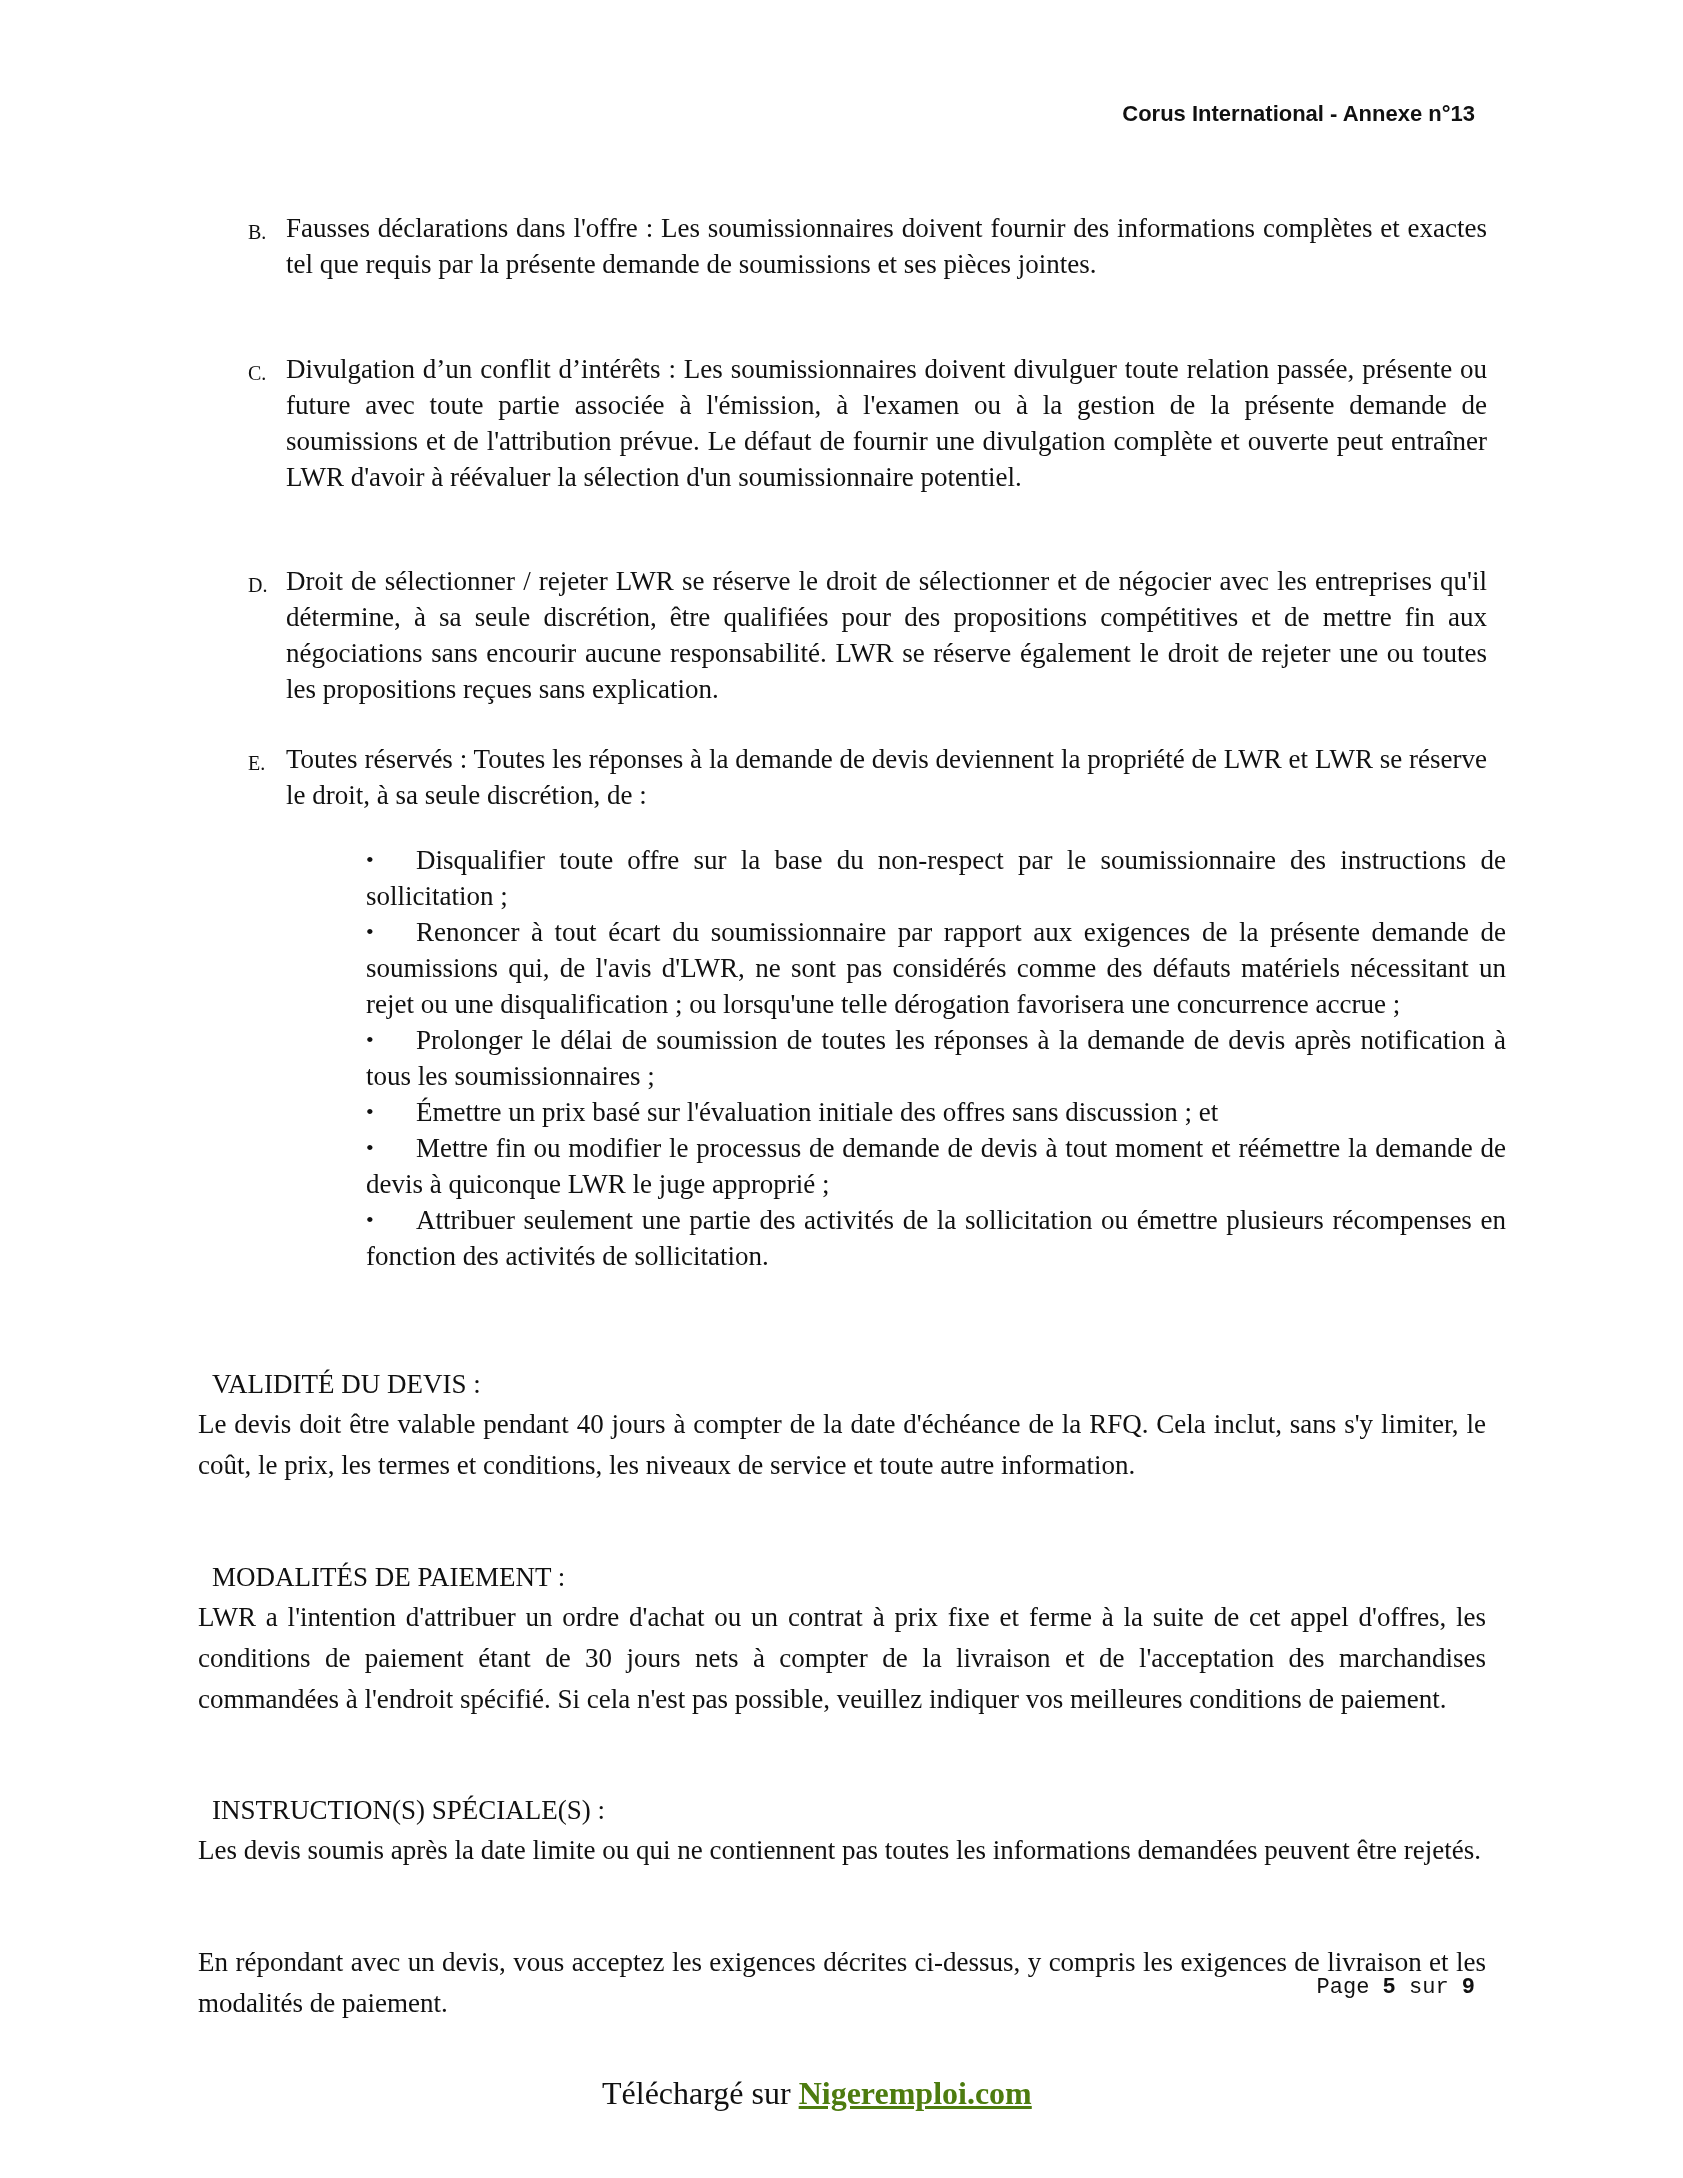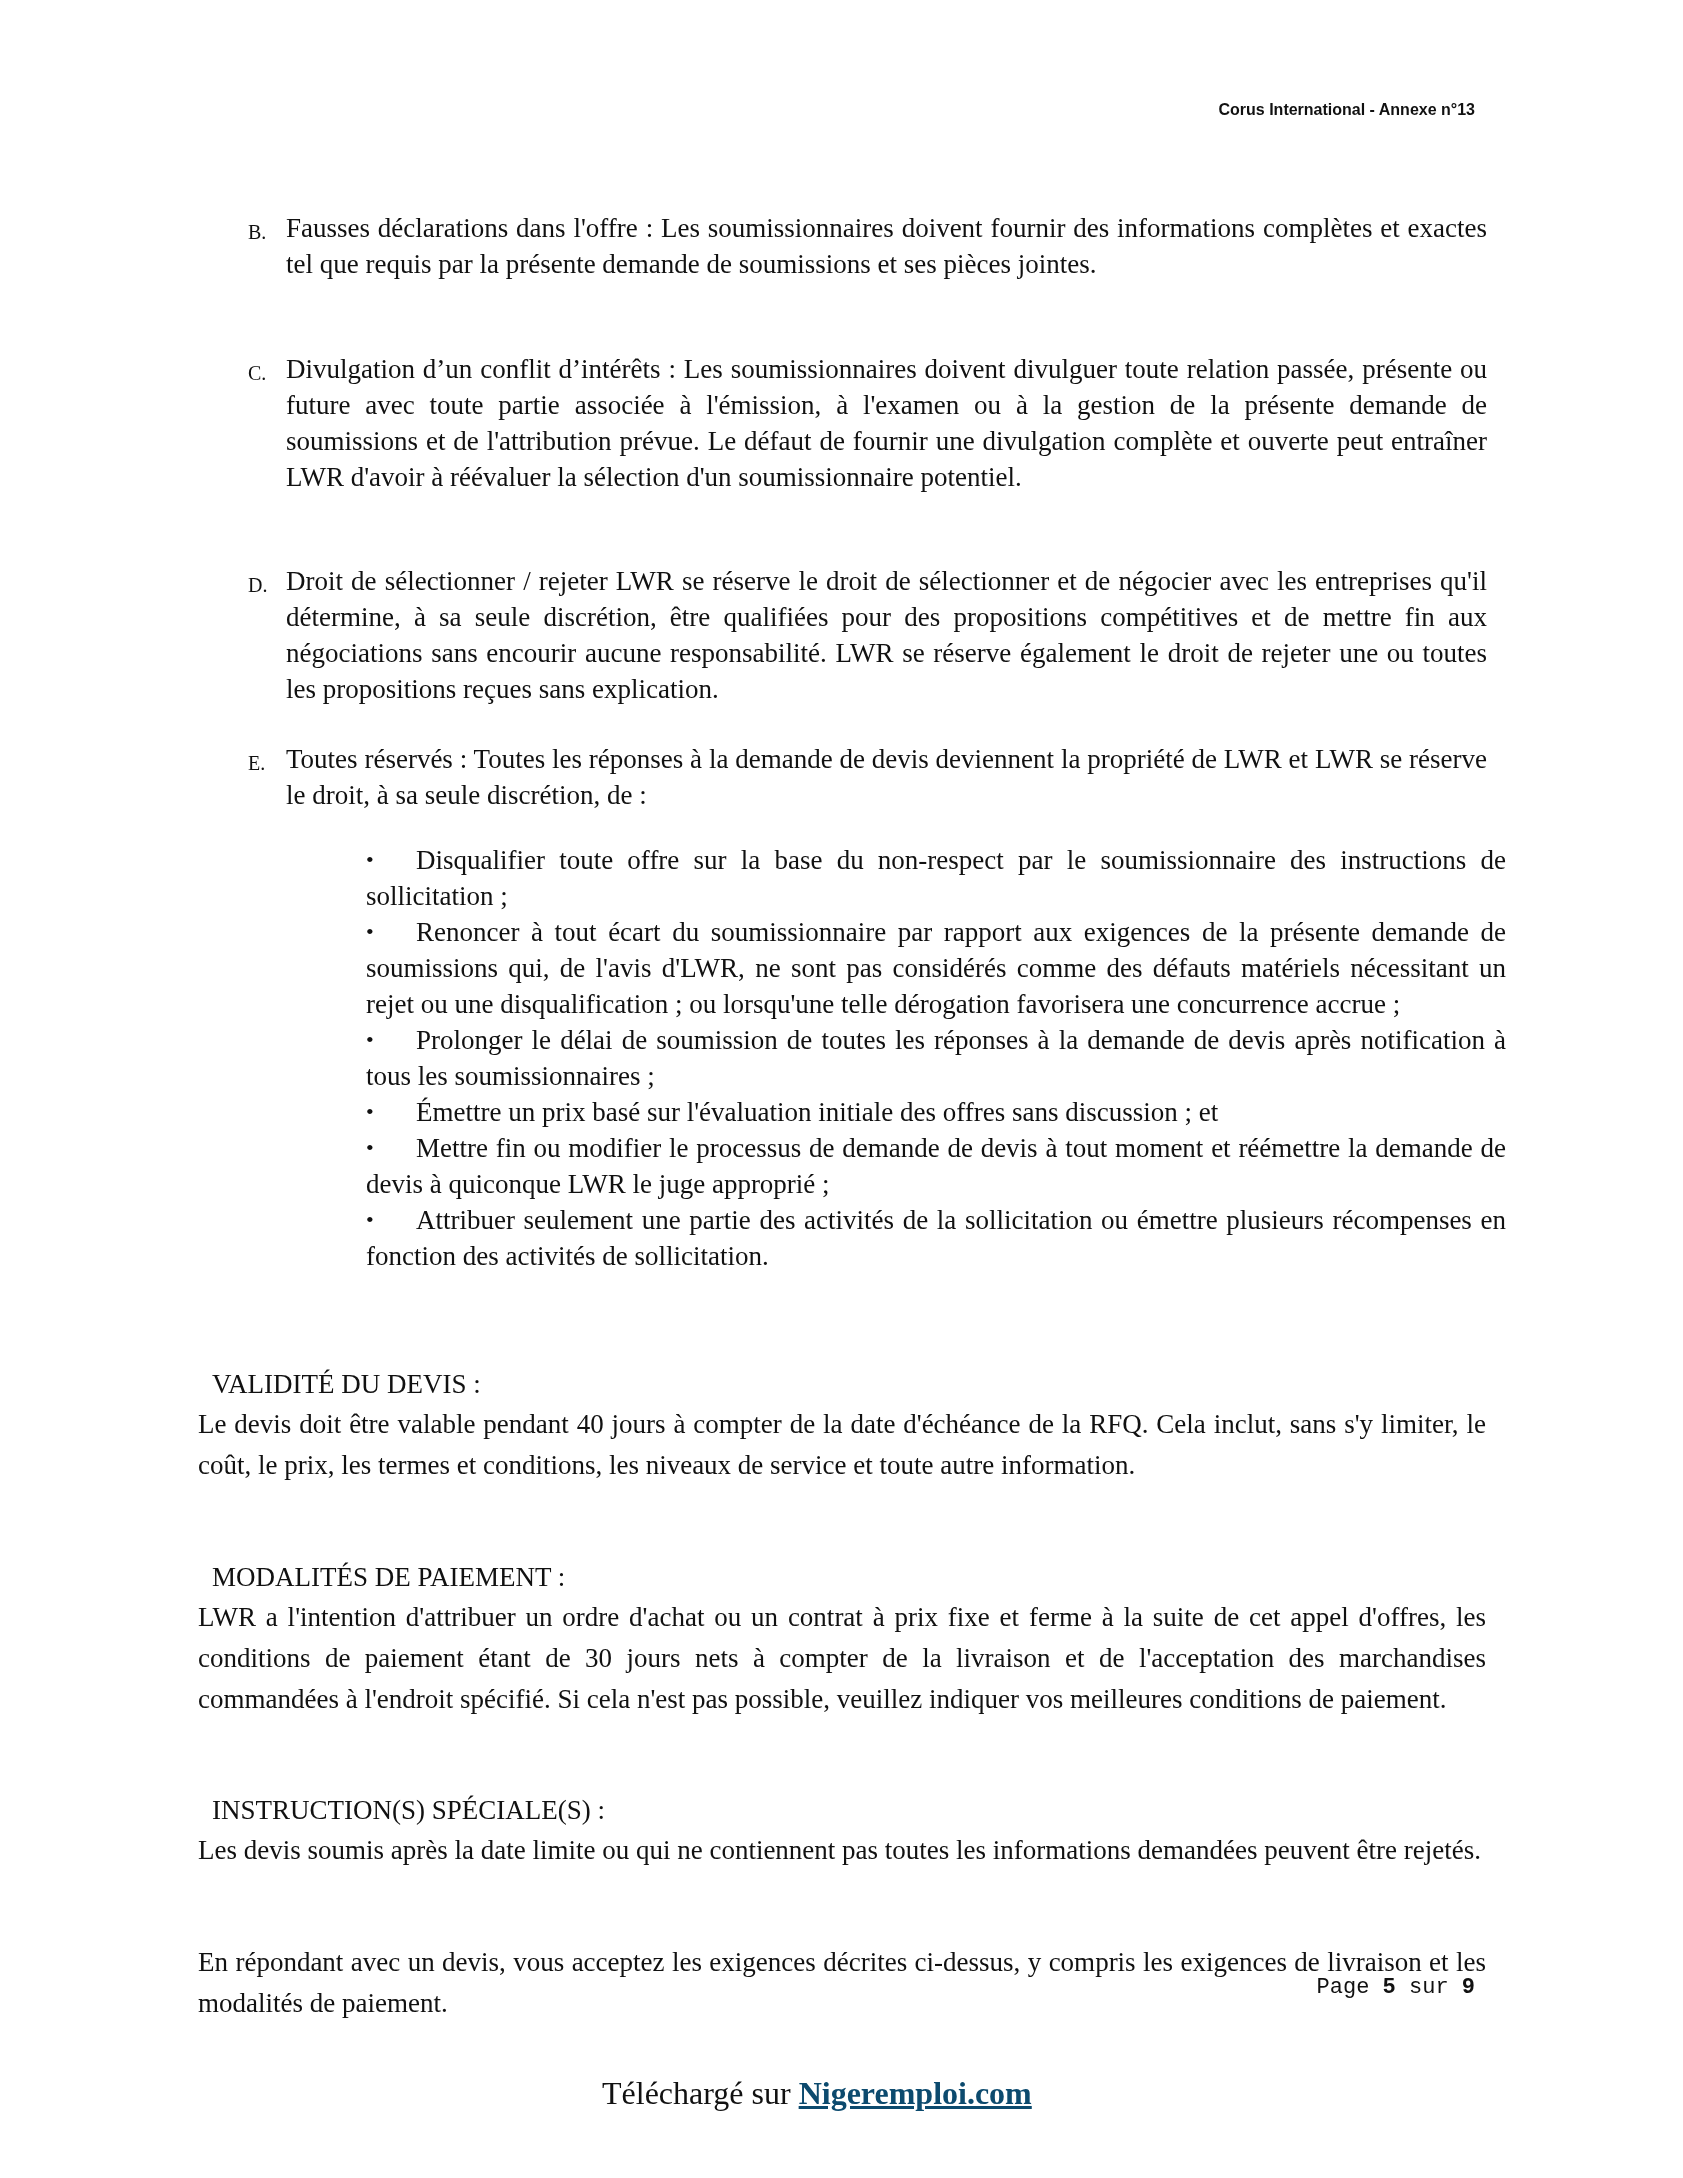--- a/index.html
+++ b/index.html
@@ -1,32 +1,32 @@
 <!DOCTYPE html>
 <html><head>
   <meta charset="utf-8">
   <style>
     html, body { margin: 0; padding: 0; background: #ffffff; }
     body { width: 1683px; height: 2178px; position: relative; overflow: hidden; color: #111111; }
     .page { position: absolute; left: 0; top: 0; width: 1683px; height: 2178px; }
-    .header { position: absolute; top: 101px; right: 208px; font-family: "Liberation Sans", sans-serif; font-weight: bold; font-size: 16px; color: #111; }
+    .header { position: absolute; top: 101px; right: 208px; font-family: "Liberation Sans", sans-serif; font-weight: bold; font-size: 22px; color: #111; }
     .text { font-family: "Liberation Serif", "DejaVu Serif", serif; font-size: 27px; line-height: 36px; text-align: justify; }
     .item { position: absolute; left: 248px; width: 1239px; }
     .item .letter { position: absolute; left: 0; top: 4px; font-family: "Liberation Serif", serif; font-size: 20px; }
     .item .body { margin-left: 38px; }
     .bullets { position: absolute; left: 366px; width: 1140px; }
     .bullet { position: relative; text-align: justify; }
     .bullet .dot { display: inline-block; width: 50px; font-size: 22px; vertical-align: top; }
     .section { position: absolute; left: 198px; width: 1288px; }
     .section .title { line-height: 40px; margin-left: 14px; }
     .section .para { line-height: 41px; }
     .footer-page { position: absolute; top: 1975px; right: 208px; font-family: Liberation Mono, monospace; font-size: 22px; }
     .footer-page b { font-weight: bold; }
     .footer-dl { position: absolute; top: 2075px; left: 602px; font-family: "Liberation Serif", serif; font-size: 32px; }
-    .footer-dl a { color: #0c4a6e; font-weight: bold; text-decoration: underline; }
+    .footer-dl a { color: #4d7c0f; font-weight: bold; text-decoration: underline; }
   </style>
 </head>
 <body>
 
 <div class="page">
 
   <div class="header">Corus International - Annexe n°13</div>
 
   <div class="item text" style="top:210px;">
     <span class="letter">B.</span>

